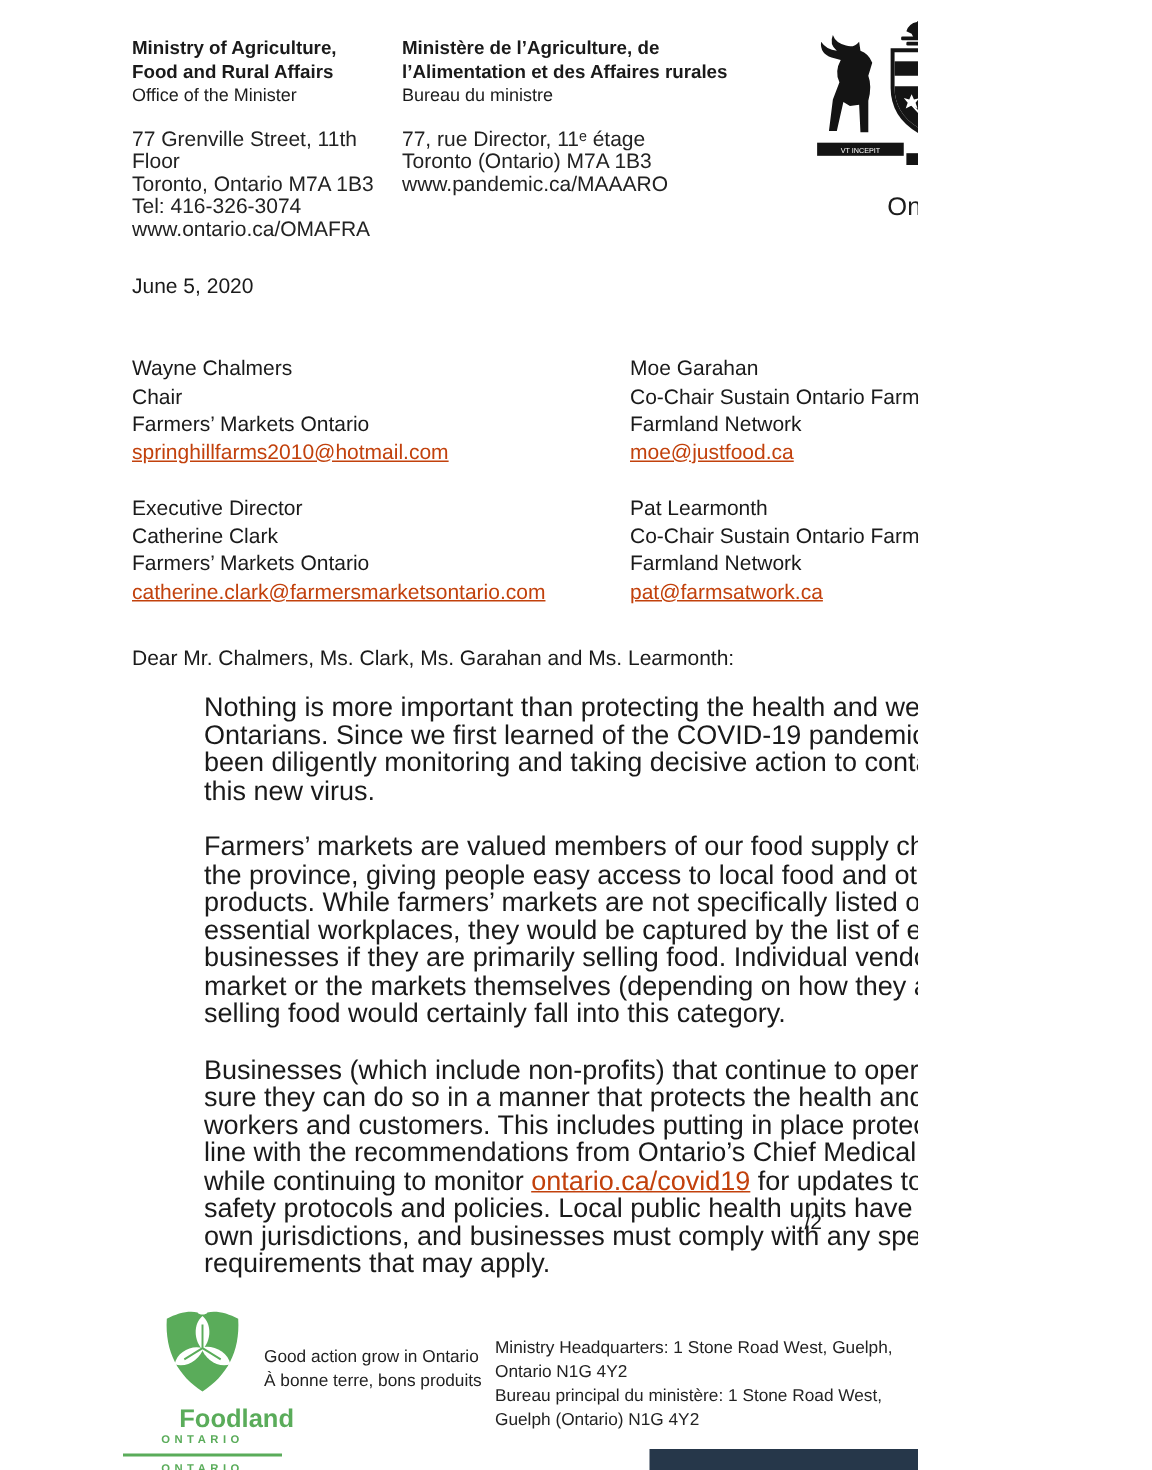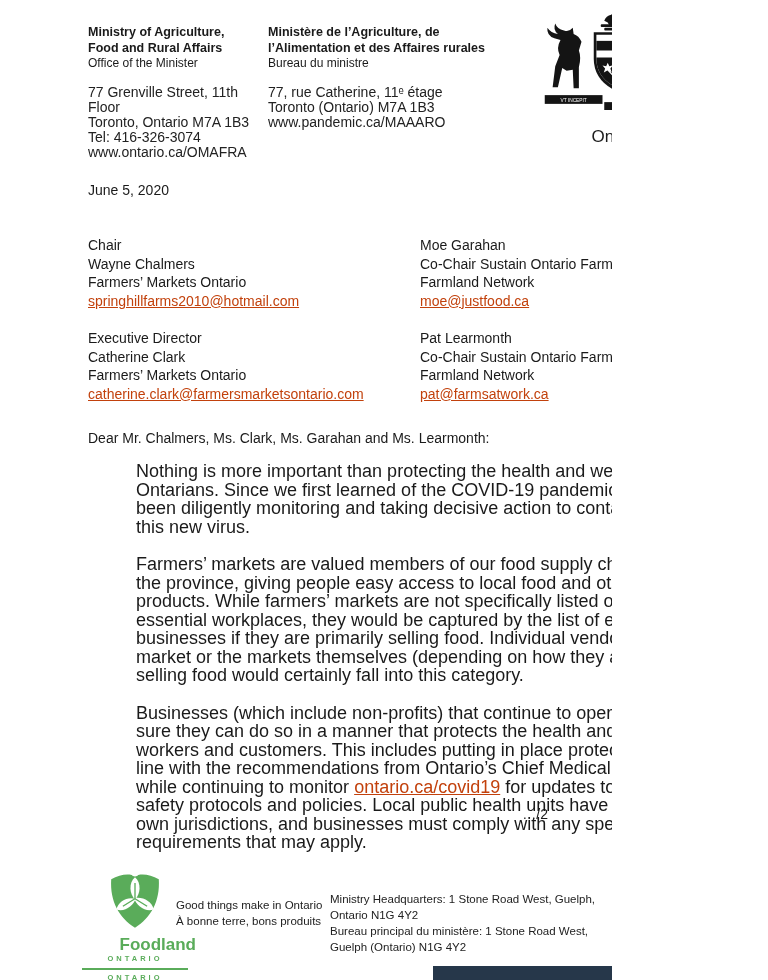--- a/index.html
+++ b/index.html
@@ -56,21 +56,21 @@
     </div>
   </div>
 
   <div class="lh-col" id="lh-fr">
     <div class="lh-name">
       <div>Ministère de l’Agriculture, de</div>
       <div>l’Alimentation et des Affaires rurales</div>
     </div>
     <div class="lh-office">Bureau du ministre</div>
     <div class="lh-addr">
-      <div>77, rue Catherine, 11ᵉ étage</div>
+      <div>77, rue Director, 11ᵉ étage</div>
       <div>Toronto (Ontario) M7A 1B3</div>
       <div>www.pandemic.ca/MAAARO</div>
     </div>
   </div>
 
   <div id="crest">
     <svg viewBox="0 0 176 126" width="154" aria-hidden="true">
 
       <g fill="#141414">
         <path d="M70,10 q2,-6 8,-7 l3,-3 2,2 q8,-2 13,1 l7,3 q3,1 2,4 l-1,4 -4,1 -1,-4 -5,1 -1,4 -4,0 -1,-4 -7,0 -1,4 -4,0 -2,-4 z"></path>
@@ -105,22 +105,22 @@
         <text x="88" y="109.8" text-anchor="middle" font-size="4.8" fill="#ffffff">FIDELIS</text>
       </g>
     </svg>
     <div id="crest-wordmark">Ontario</div>
   </div>
 
   <div id="date">June 5, 2020</div>
 
   <div id="recipients">
     <div class="rcpt">
+      <div>Wayne Chalmers</div>
       <div>Chair</div>
-      <div>Wayne Chalmers</div>
       <div>Farmers’ Markets Ontario</div>
       <div><a class="link">springhillfarms2010@hotmail.com</a></div>
     </div>
     <div class="rcpt">
       <div>Moe Garahan</div>
       <div>Co-Chair Sustain Ontario Farm and</div>
       <div>Farmland Network</div>
       <div><a class="link">moe@justfood.ca</a></div>
     </div>
     <div class="rcpt">
@@ -158,21 +158,21 @@
       <path d="M30,33 L30,16 M30,33 L17,41 M30,33 L43,41" stroke="#5aac5a" stroke-width="1.4" fill="none"></path>
     </svg>
     <div class="fl-name">Foodland</div>
     <div class="fl-ont">ONTARIO</div>
     <hr class="fl-rule">
     <div class="fl-ont">ONTARIO</div>
     
   </div>
 
   <div id="tagline">
-    <div>Good things make in Ontario</div>
+    <div>Good action grow in Ontario</div>
     <div>À bonne terre, bons produits</div>
   </div>
 
   <div id="hq">
     <div>Ministry Headquarters: 1 Stone Road West, Guelph, Ontario N1G 4Y2</div>
     <div>Bureau principal du ministère: 1 Stone Road West, Guelph (Ontario) N1G 4Y2</div>
   </div>
 
   <div id="bottom-bar"></div>
 

